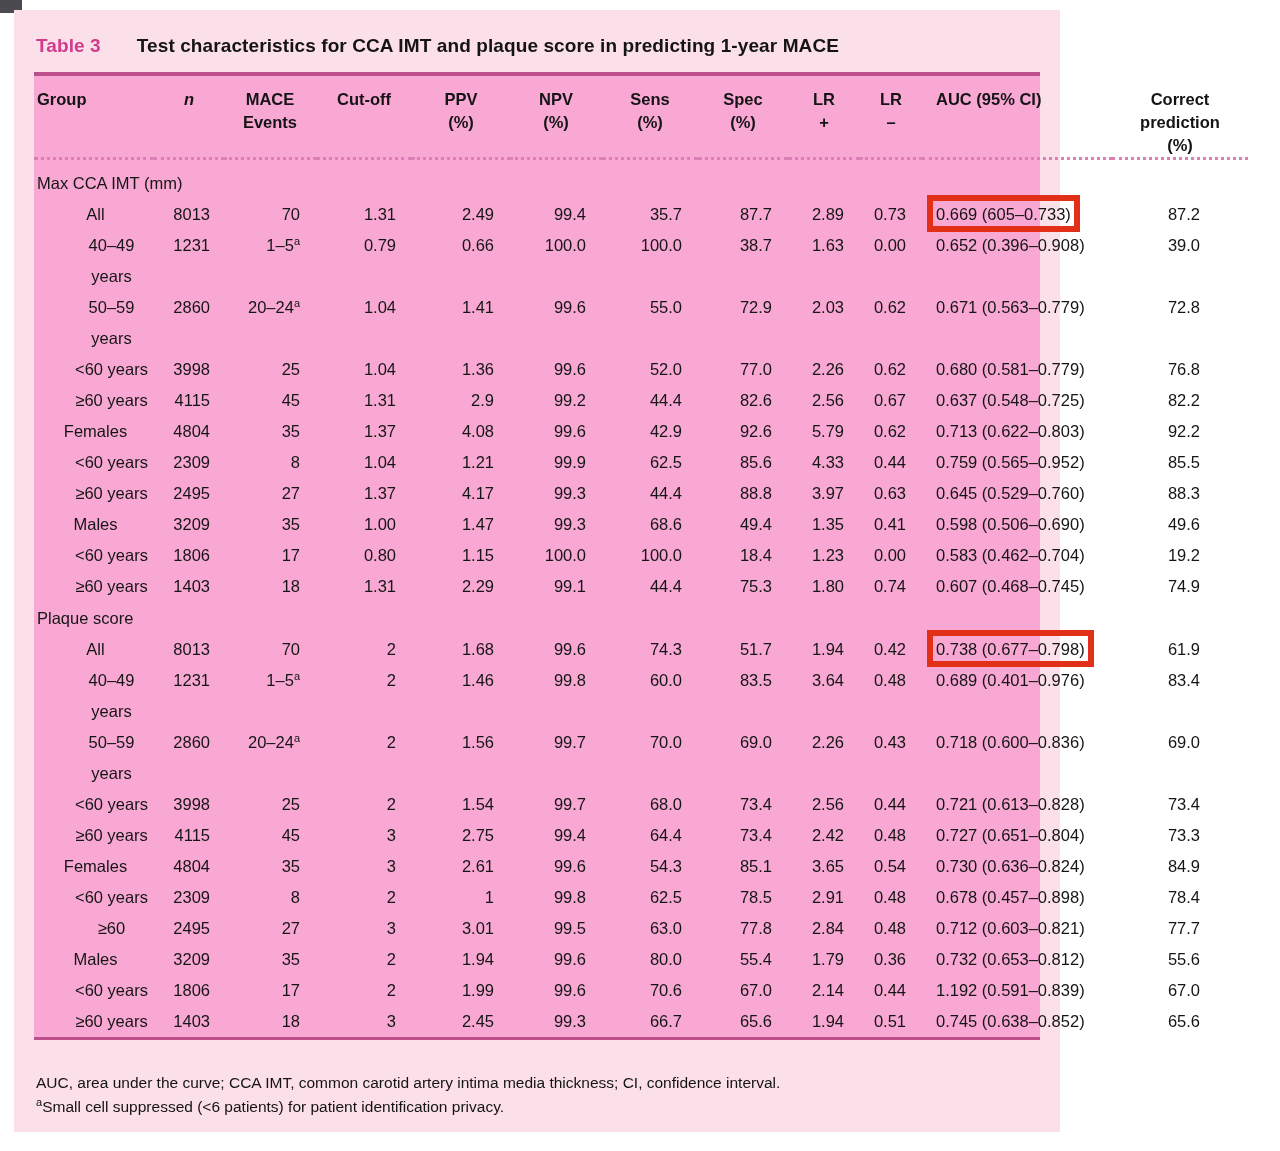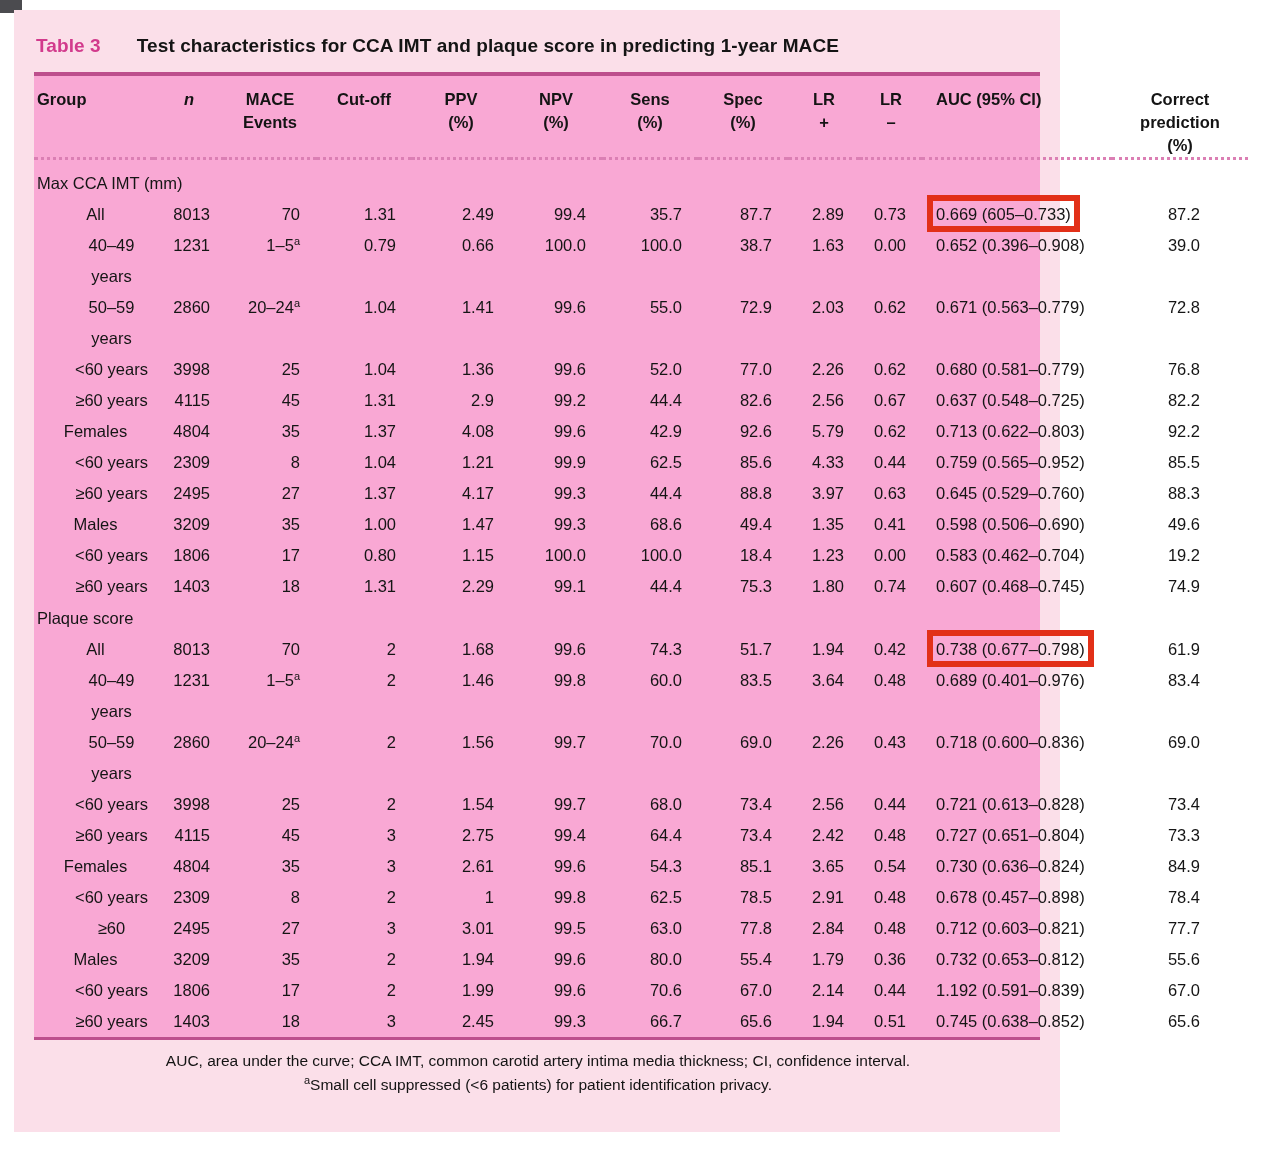--- a/index.html
+++ b/index.html
@@ -60,22 +60,22 @@
   td.c-auc { text-align: left; padding-left: 14px; }
   tr.section-row td { text-align: left; padding-left: 3px; line-height: 32px; margin-left: 32px; }
   sup { font-size: 11px; line-height: 0; vertical-align: super; }
   .hl { position: relative; display: inline-block; }
   .hl::before {
     content: ""; position: absolute;
     left: -9px; right: -9px; top: -4px; bottom: -2px;
     border: 6px solid #e23018;
   }
   .footnotes {
-    padding: 9px 20px 0 22px;
-    font-size: 15.5px; line-height: 1.55; color: #141414; text-align: center;
+    padding: 31px 20px 0 22px;
+    font-size: 15.5px; line-height: 1.55; color: #141414;
   }
 </style>
 </head>
 <body>
 
 <div class="corner-mark"></div>
 
 <div class="card">
   <div class="title-row">
     <span class="tlabel">Table 3</span><span class="ttext">Test characteristics for CCA IMT and plaque score in predicting 1-year MACE</span>

